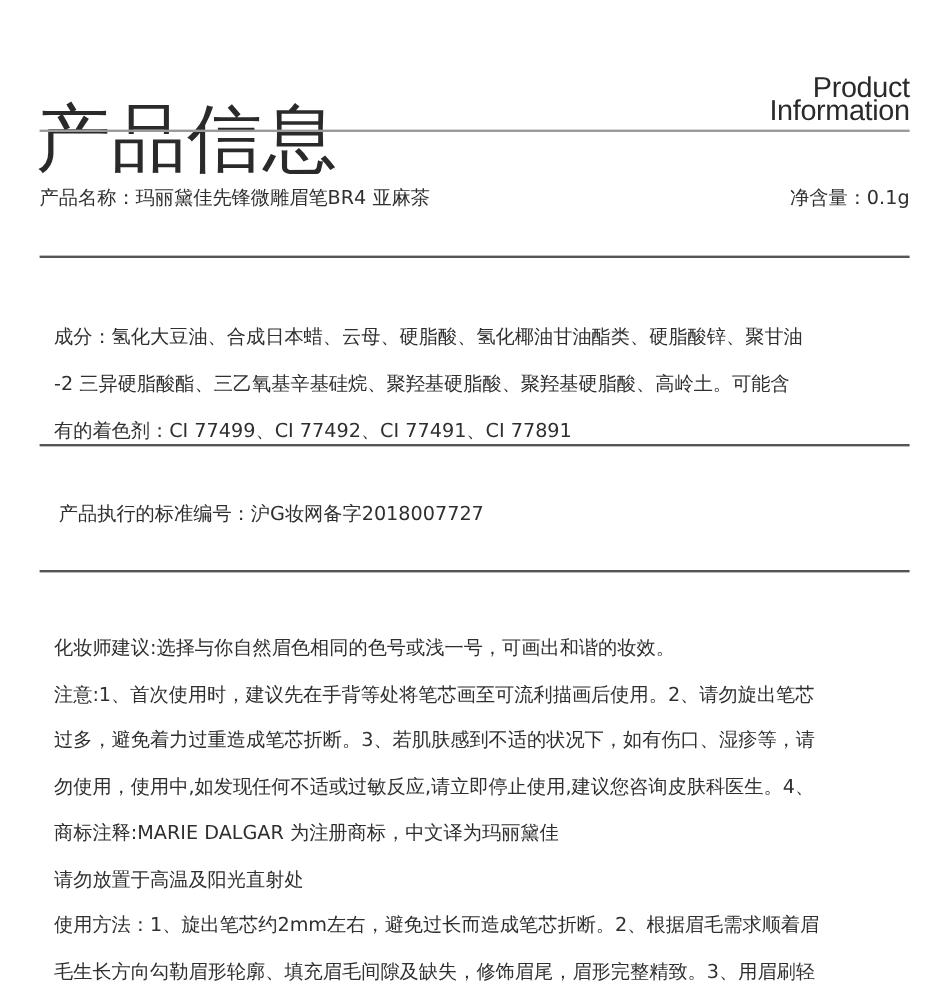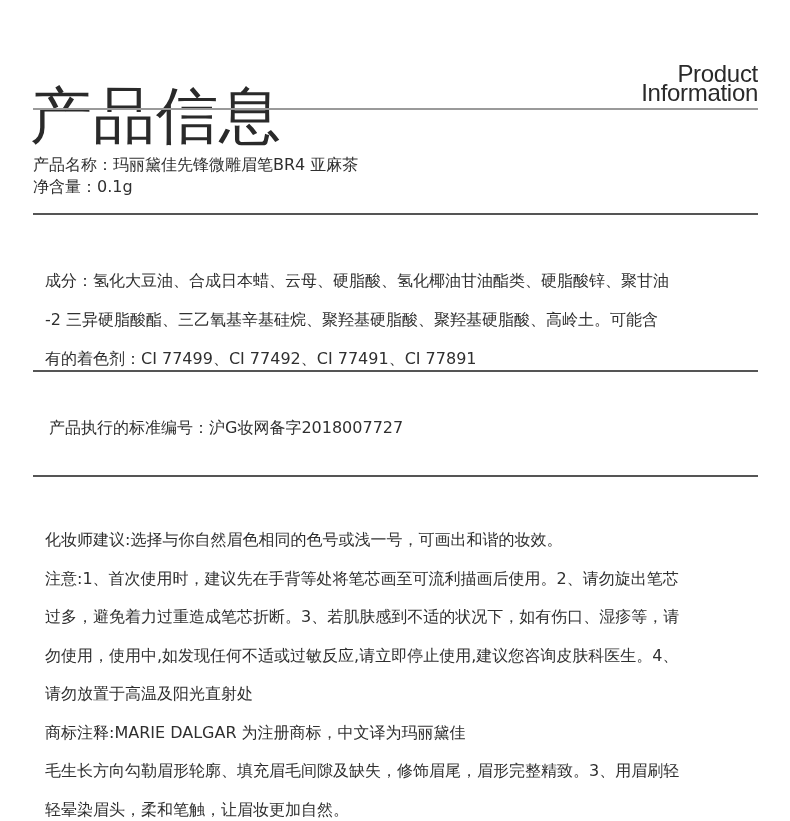--- a/index.html
+++ b/index.html
@@ -51,21 +51,20 @@
     width: 725px;
     height: 2px;
     background: #555555;
   }
   .row {
     position: absolute;
     left: 33px;
     width: 725px;
     font-size: 16px;
     color: #2f2f2f;
-    flex-direction: column;
   }
   .row-name {
     top: 154px;
     line-height: 22px;
     display: flex;
     justify-content: space-between;
   }
   .para {
     line-height: 27px;
     margin: 12px;
@@ -110,17 +109,18 @@
   <span>产品执行的标准编号：</span><span>沪G妆网备字2018007727</span>
 </div>
 
 <div class="divider" style="top:475px;"></div>
 
 <div class="row block-advice">
   <p class="para">化妆师建议:选择与你自然眉色相同的色号或浅一号，可画出和谐的妆效。</p>
   <p class="para">注意:1、首次使用时，建议先在手背等处将笔芯画至可流利描画后使用。2、请勿旋出笔芯</p>
   <p class="para">过多，避免着力过重造成笔芯折断。3、若肌肤感到不适的状况下，如有伤口、湿疹等，请</p>
   <p class="para">勿使用，使用中,如发现任何不适或过敏反应,请立即停止使用,建议您咨询皮肤科医生。4、</p>
+  <p class="para">商标注释:MARIE DALGAR 为注册商标，中文译为玛丽黛佳</p>
   <p class="para">请勿放置于高温及阳光直射处</p>
-  <p class="para">商标注释:MARIE DALGAR 为注册商标，中文译为玛丽黛佳</p>
+  <p class="para">使用方法：1、旋出笔芯约2mm左右，避免过长而造成笔芯折断。2、根据眉毛需求顺着眉</p>
   <p class="para">毛生长方向勾勒眉形轮廓、填充眉毛间隙及缺失，修饰眉尾，眉形完整精致。3、用眉刷轻</p>
   <p class="para">轻晕染眉头，柔和笔触，让眉妆更加自然。</p>
 </div>
 
 </body></html>

